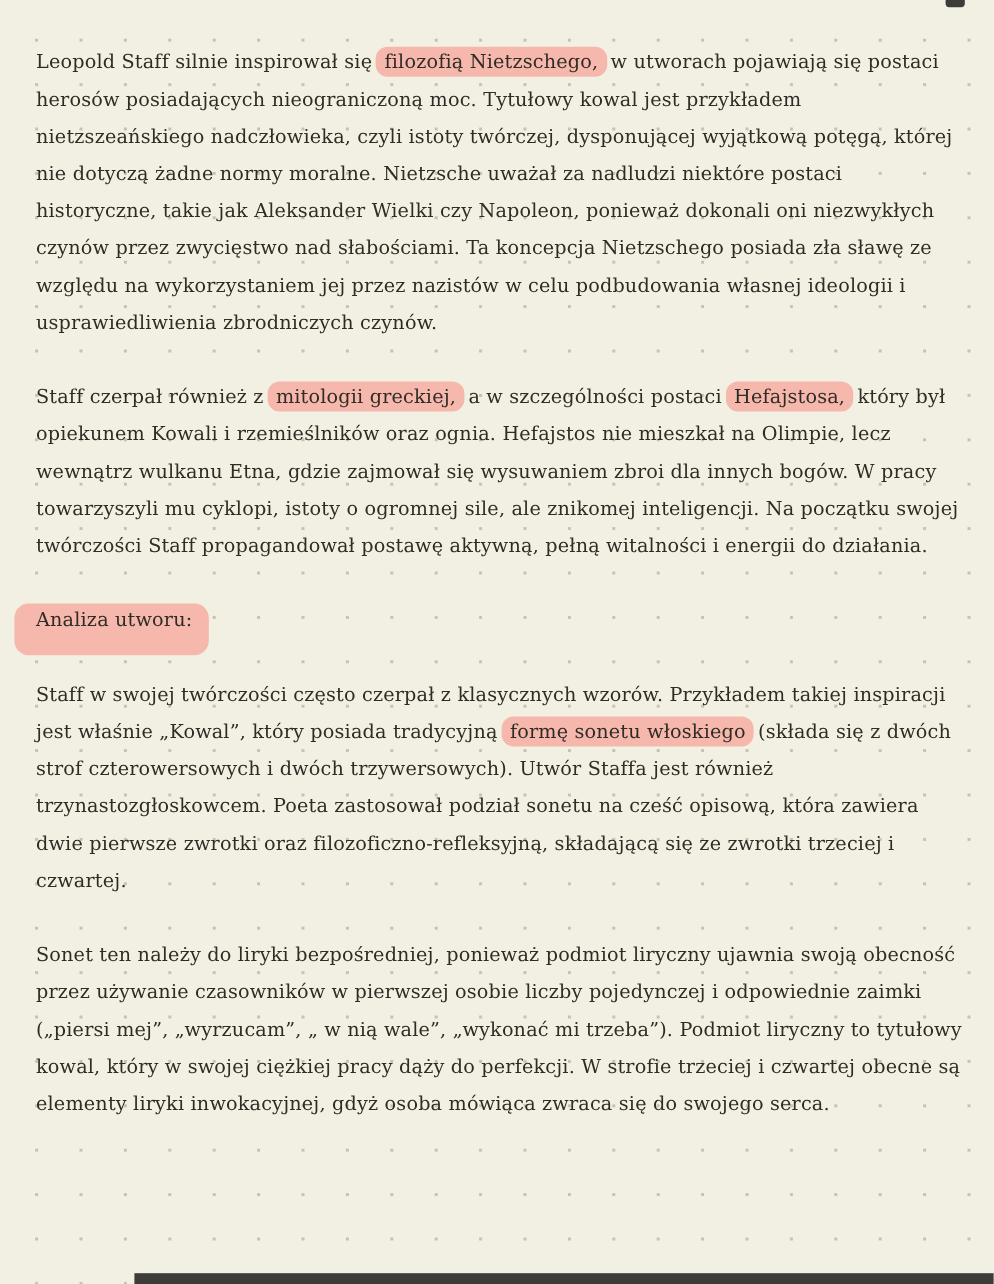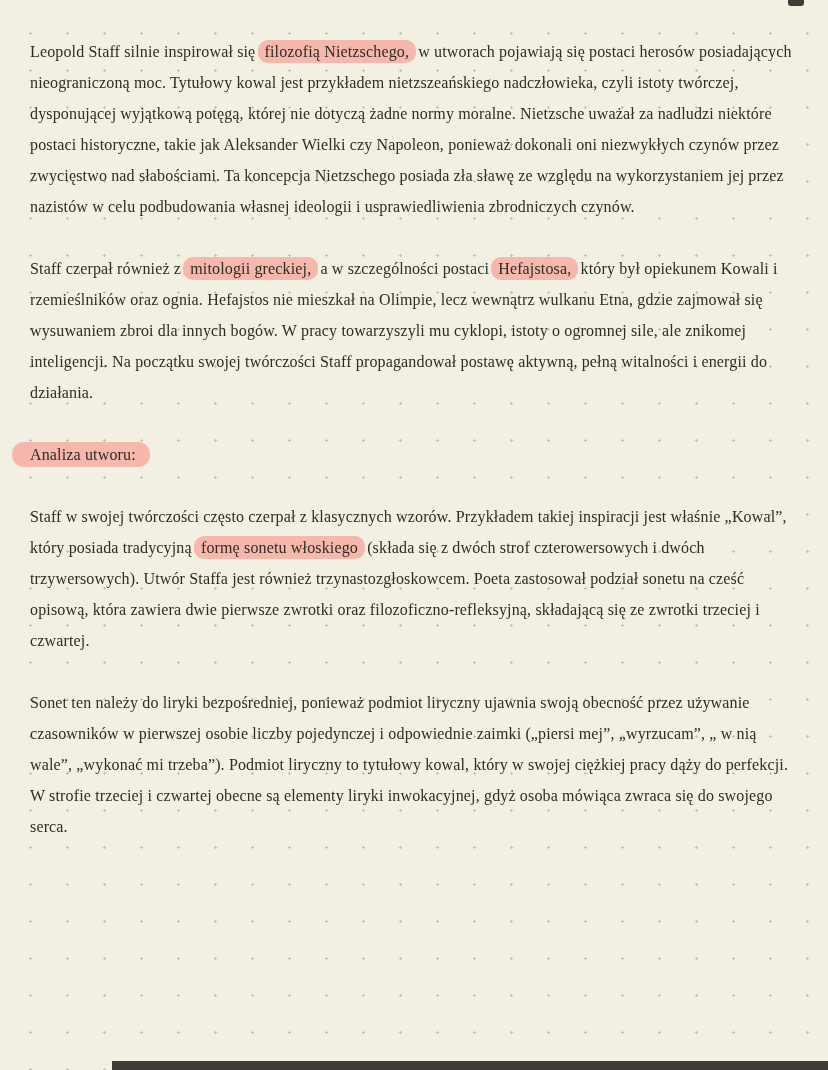--- a/index.html
+++ b/index.html
@@ -18,33 +18,32 @@
     position: absolute;
     top: 36px;
     left: 30px;
     right: 26px;
   }
   .para {
     font-size: 16px;
     line-height: 31px;
     letter-spacing: 0.15px;
     margin-bottom: 31px;
-    font-family: Liberation Serif, serif;
   }
   .hl {
     background: var(--highlight, #f6b7ac);
     border-radius: 10px;
     padding: 3px 7px;
     margin-left: -2px;
     margin-right: -2px;
     -webkit-box-decoration-break: clone;
     box-decoration-break: clone;
   }
   .heading .hl {
-    padding: 4px 14px 4px 18px;
+    padding: 4px 14px 20px 18px;
     margin-left: -18px;
     border-radius: 12px;
   }
   .corner-mark {
     position: absolute;
     top: 0;
     right: 24px;
     width: 16px;
     height: 6px;
     background: var(--bar, #3e3c38);

